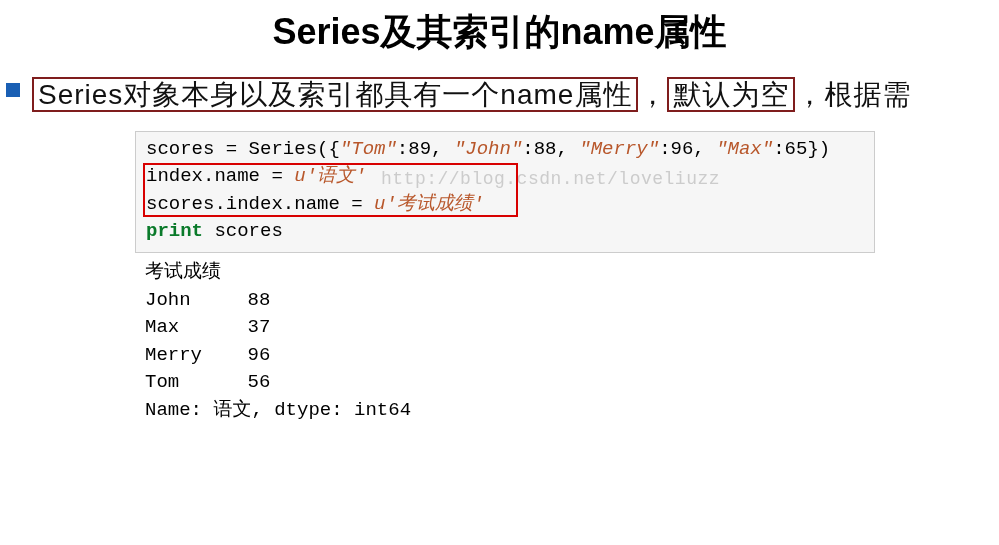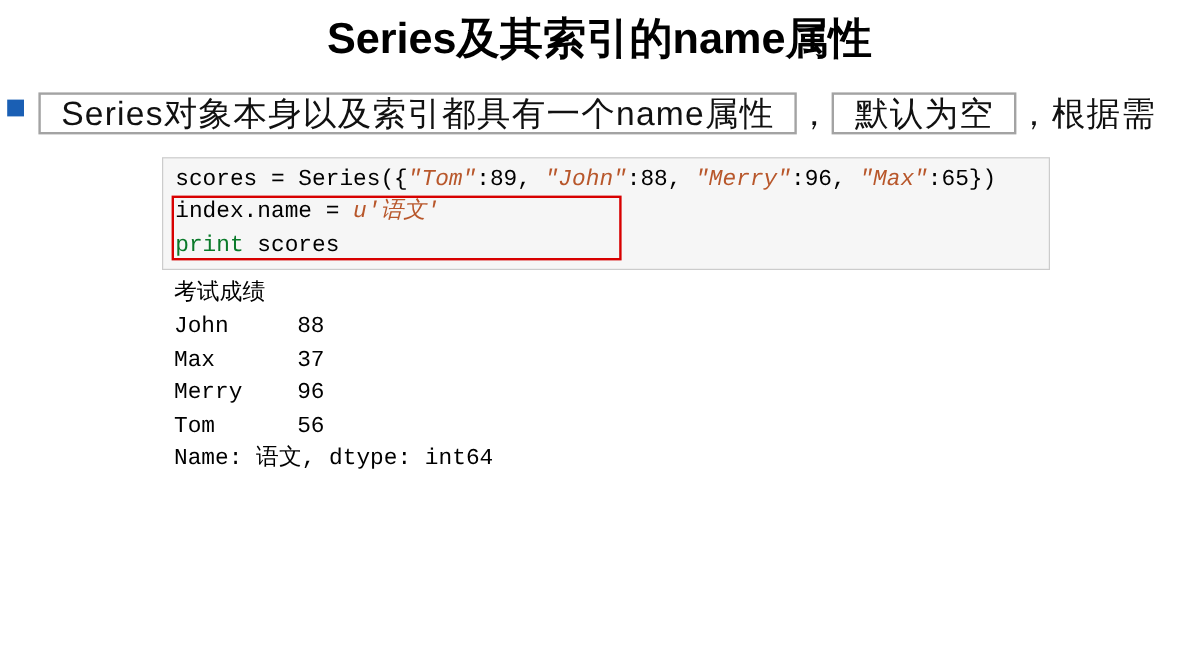--- a/index.html
+++ b/index.html
@@ -35,22 +35,22 @@
       margin-right: 12px;
       flex-shrink: 0;
     }
     .description-wrap {
       font-size: 28px;
       color: #111;
       line-height: 1.85;
       letter-spacing: 1px;
     }
     .red-box {
-      border: 2px solid #a3a3a3;
-      padding: 0 17px;
+      border: 2px solid #7f1d1d;
+      padding: 0 4px;
       display: inline;
     }
     .code-area {
       margin-left: 135px;
       margin-top: 10px;
       width: 740px;
     }
     .code-block {
       background: #f6f6f6;
       border: 1px solid #ccc;
@@ -63,21 +63,21 @@
     .code-line {
       white-space: pre;
       position: relative;
     }
     .code-str {
       color: #b8572b;
       font-style: italic;
     }
     .code-kw {
       color: #0a7a2a;
-      font-weight: normal;
+      font-weight: bold;
     }
     .code-redbox {
       position: absolute;
       border: 2px solid #d80000;
       pointer-events: none;
     }
     .watermark {
       position: absolute;
       color: #ccc;
       font-family: "Courier New", monospace;
@@ -103,22 +103,24 @@
 
 <div class="bullet-row">
   <div class="bullet"></div>
   <div class="description-wrap">
     <span class="red-box">Series对象本身以及索引都具有一个name属性</span><span>，</span><span class="red-box">默认为空</span><span>，</span><span>根据需</span><br>
   </div>
 </div>
 
 <div class="code-area">
   <div class="code-block">
+    <div class="watermark">http://blog.csdn.net/loveliuzz</div>
     <div class="code-line"><span>scores = Series({</span><span class="code-str">"Tom"</span><span>:89, </span><span class="code-str">"John"</span><span>:88, </span><span class="code-str">"Merry"</span><span>:96, </span><span class="code-str">"Max"</span><span>:65})</span></div>
     <div class="code-line"><span>index.name = </span><span class="code-str">u'语文'</span></div>
+    <div class="code-line"><span>scores.index.name = </span><span class="code-str">u'考试成绩'</span></div>
     <div class="code-line"><span class="code-kw">print</span><span> scores</span></div>
     <div class="code-redbox" style="left:7px; top:31px; width:375px; height:54px;"></div>
   </div>
   <div class="output-block"><span>考试成绩</span>
 <span>John     88</span>
 <span>Max      37</span>
 <span>Merry    96</span>
 <span>Tom      56</span>
 <span>Name: 语文, dtype: int64</span></div>
 </div>

